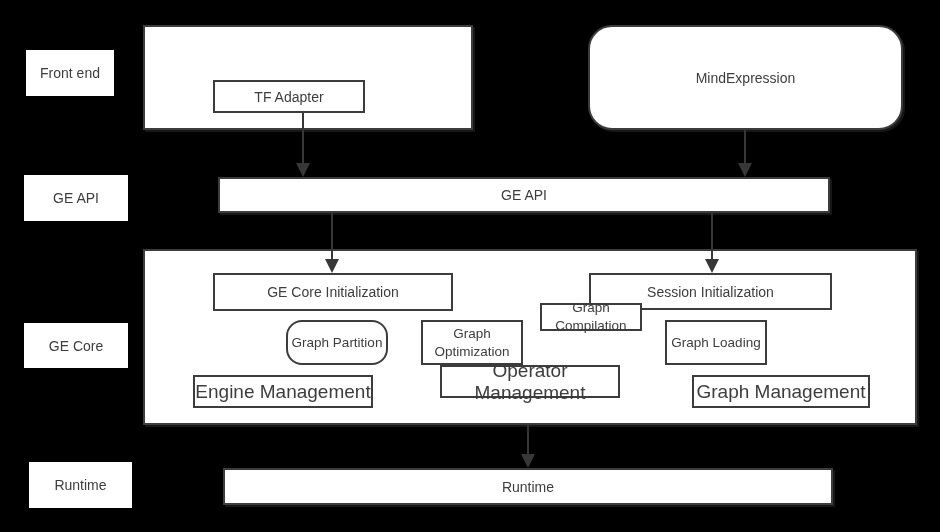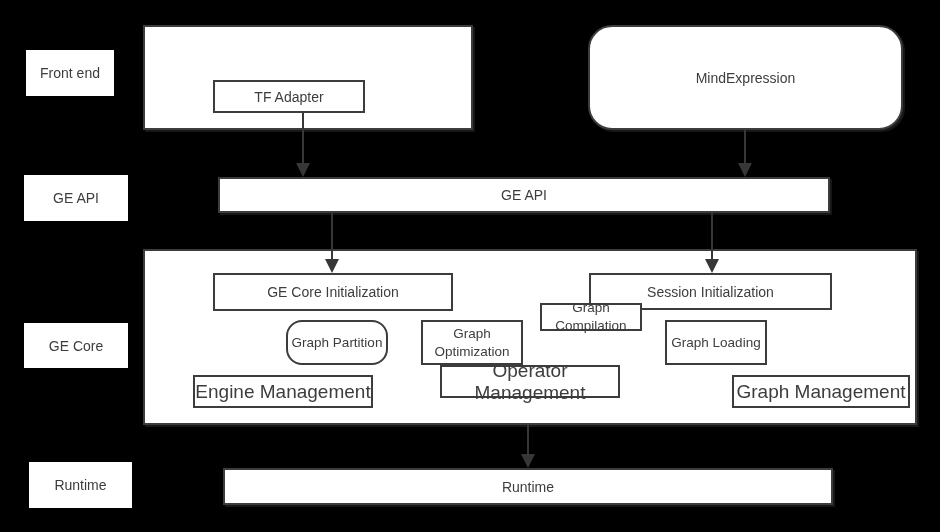--- a/index.html
+++ b/index.html
@@ -154,21 +154,21 @@
     <div class="stage-box" style="left:520px; top:69px; width:102px; height:45px;">
       <span>Graph Loading</span>
     </div>
 
     <div class="mgmt-box" style="left:48px; top:124px; width:180px; height:33px;">
       <span>Engine Management</span>
     </div>
     <div class="mgmt-box" style="left:295px; top:114px; width:180px; height:33px;">
       <span>Operator Management</span>
     </div>
-    <div class="mgmt-box" style="left:547px; top:124px; width:178px; height:33px;margin-left:40px;">
+    <div class="mgmt-box" style="left:547px; top:124px; width:178px; height:33px;">
       <span>Graph Management</span>
     </div>
   </div>
 
   <div class="bar" style="left:223px; top:468px; width:610px; height:37px;">
     <span>Runtime</span>
   </div>
 
   <div class="arrow" style="left:296px; top:113px; height:64px;">
     <div class="line" style="height:51px;"></div>

